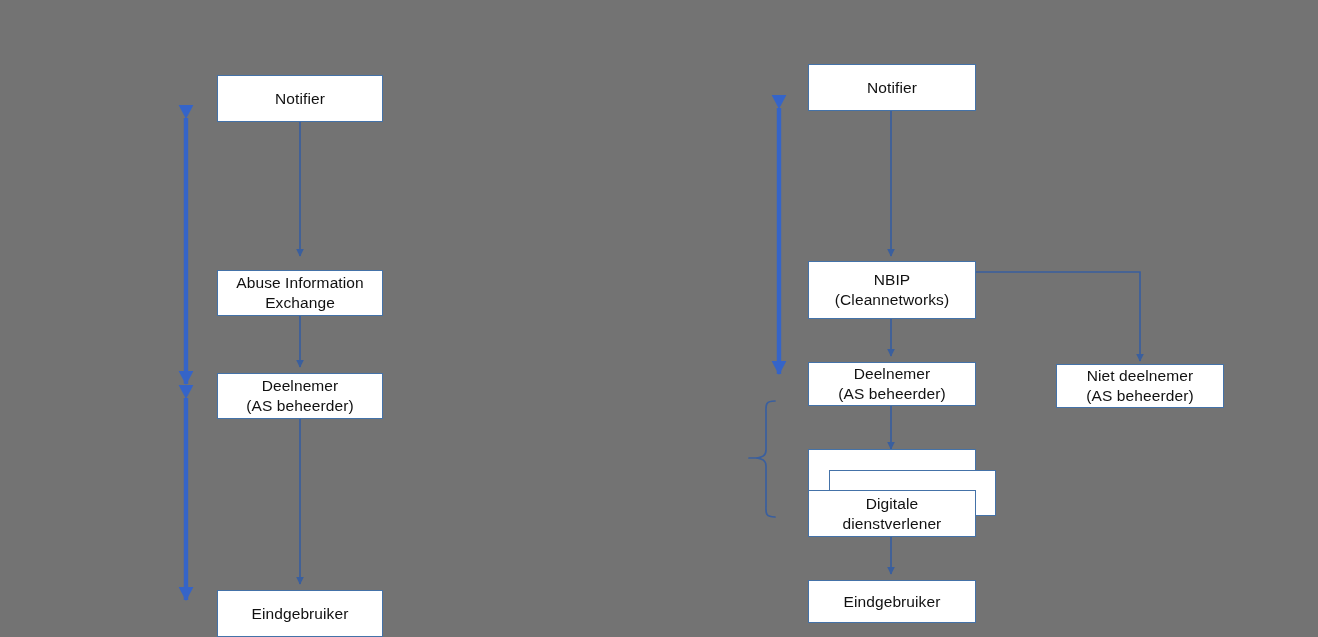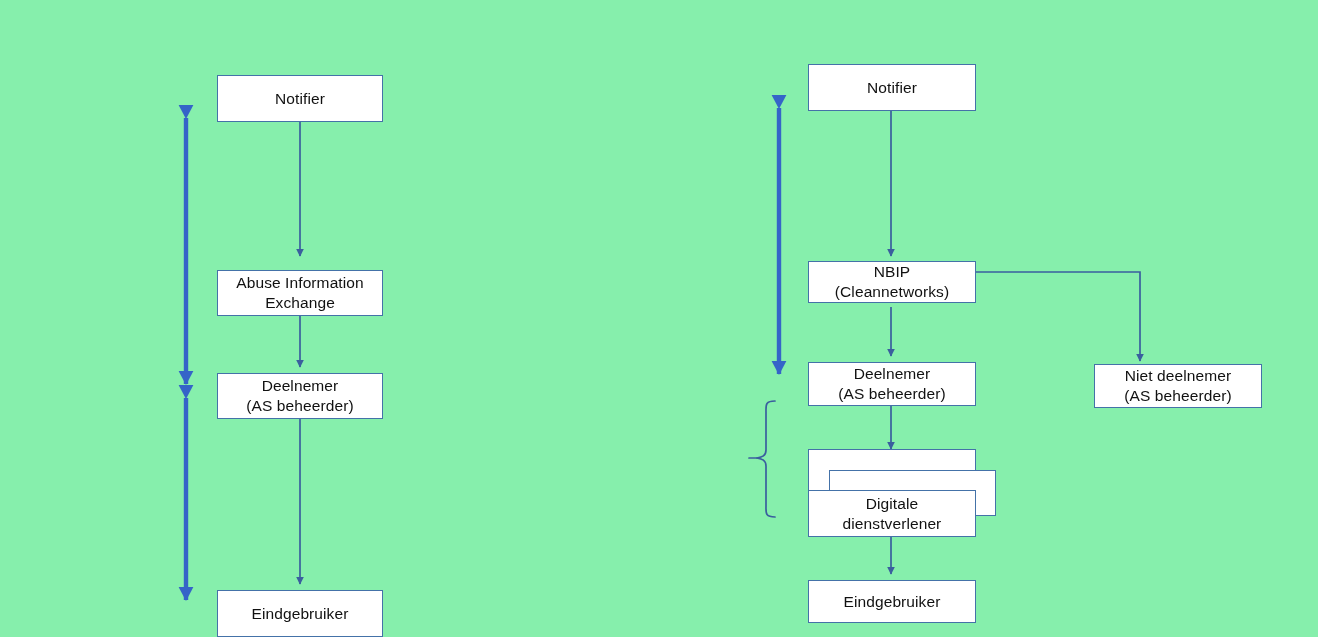--- a/index.html
+++ b/index.html
@@ -8,21 +8,21 @@
     padding: 0;
     background: #000000;
   }
   body {
     font-family: "Liberation Sans", sans-serif;
   }
   #canvas {
     position: relative;
     width: 1318px;
     height: 637px;
-    background: #86efac;
+    background: #737373;
     overflow: hidden;
   }
   #svg-layer {
     position: absolute;
     left: 0;
     top: 0;
     width: 1318px;
     height: 637px;
     pointer-events: none;
   }
@@ -136,31 +136,31 @@
   </div>
 
   <div class="node" style="left:217px; top:590px; width:166px; height:47px;">
     <span class="label">Eindgebruiker</span>
   </div>
 
   <div class="node" style="left:808px; top:64px; width:168px; height:47px;">
     <span class="label">Notifier</span>
   </div>
 
-  <div class="node" style="left:808px; top:261px; width:168px; height:42px;justify-content:center;">
+  <div class="node" style="left:808px; top:261px; width:168px; height:58px;justify-content:center;">
     <span class="label">NBIP
 (Cleannetworks)</span>
   </div>
 
   <div class="node" style="left:808px; top:362px; width:168px; height:44px;">
     <span class="label">Deelnemer
 (AS beheerder)</span>
   </div>
 
-  <div class="node" style="left:1056px; top:364px; width:168px; height:44px;margin-left:38px;">
+  <div class="node" style="left:1056px; top:364px; width:168px; height:44px;">
     <span class="label">Niet deelnemer
 (AS beheerder)</span>
   </div>
 
   <div class="stack-back" style="left:808px; top:449px; width:168px; height:46px;"></div>
   <div class="stack-mid" style="left:829px; top:470px; width:167px; height:46px;"></div>
 
   <div class="node stack-front" style="left:808px; top:490px; width:168px; height:47px;">
     <span class="label">Digitale
 dienstverlener</span>

